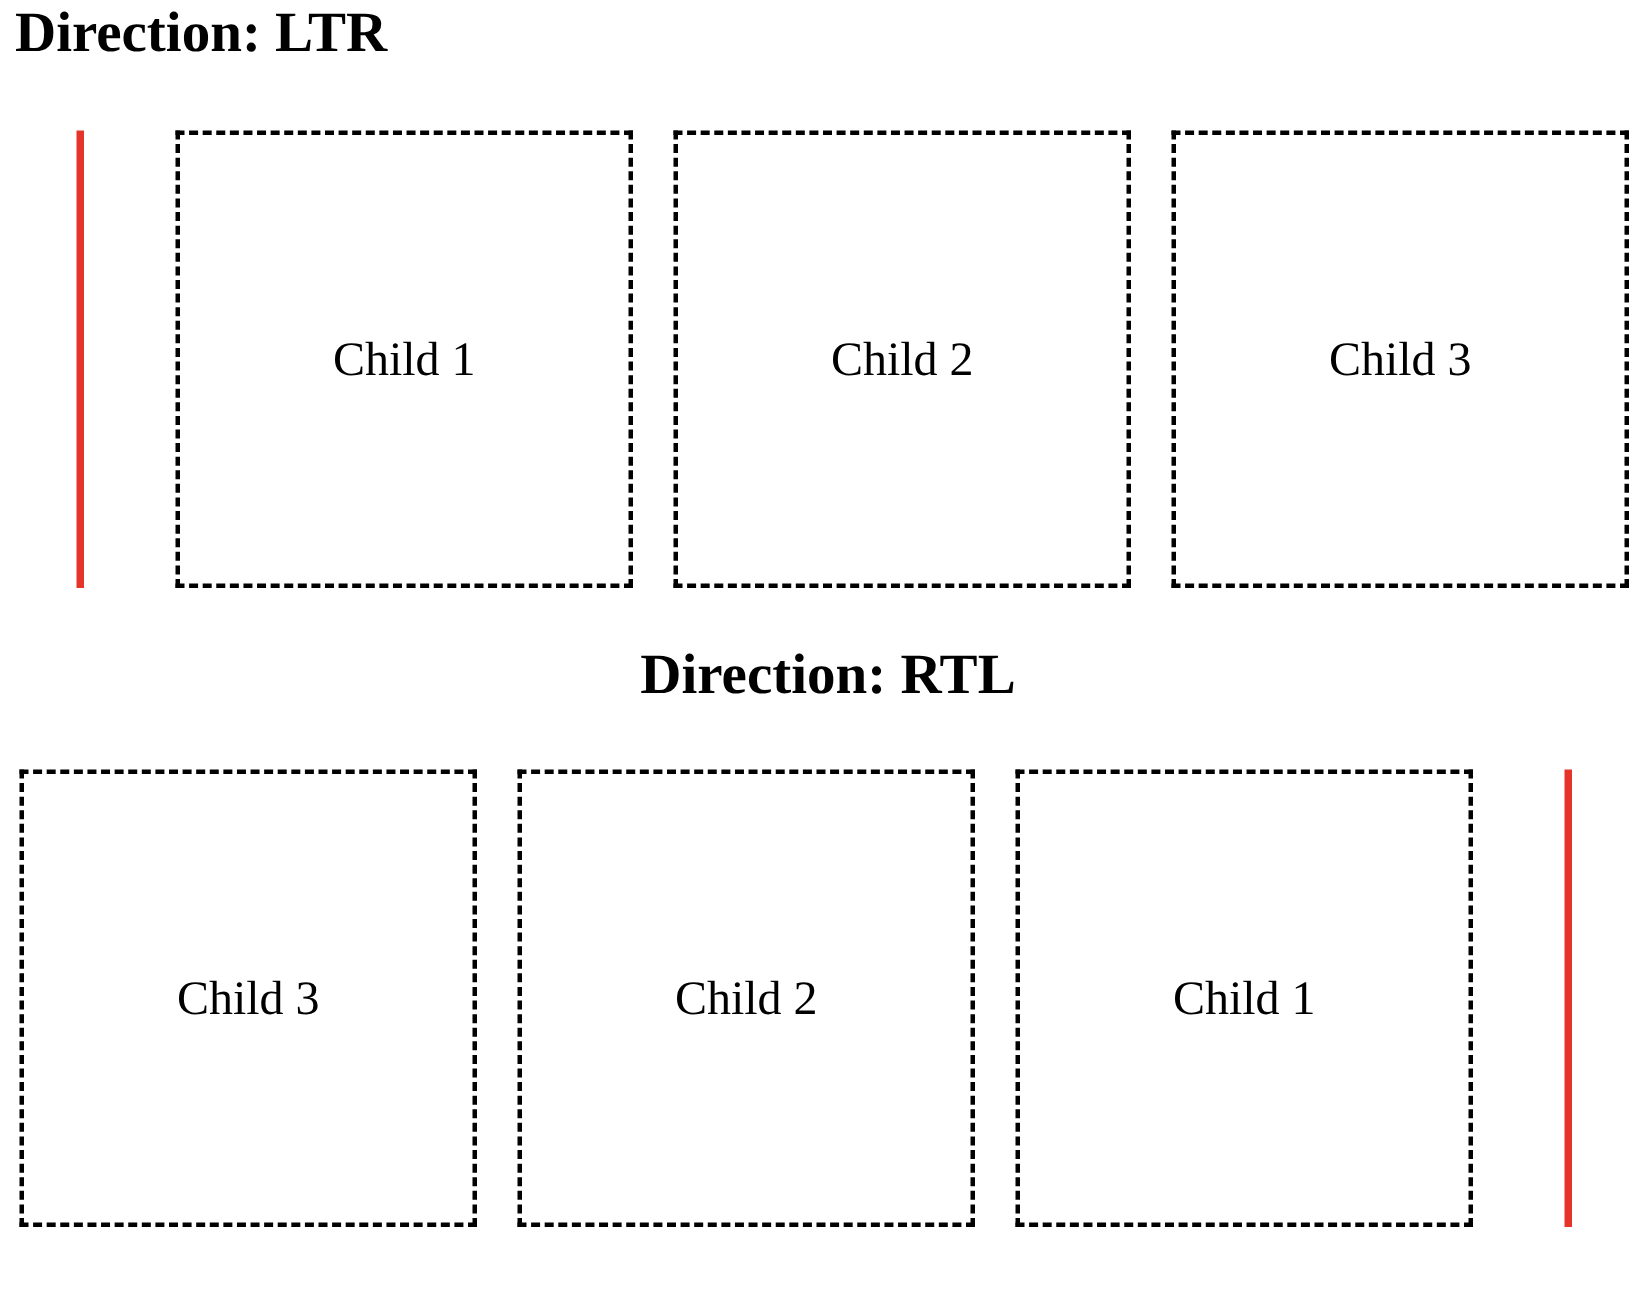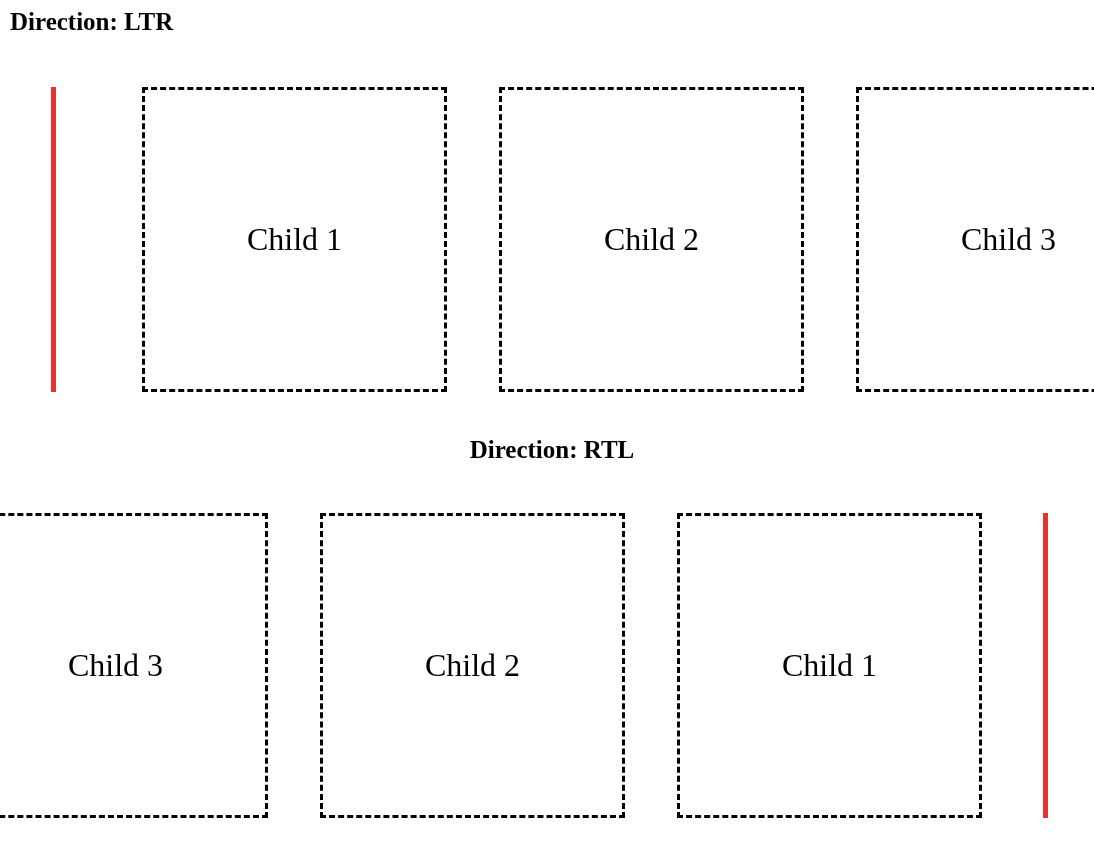--- a/index.html
+++ b/index.html
@@ -11,21 +11,21 @@
   }
   .page {
     width: 1094px;
     height: 860px;
     box-sizing: border-box;
     padding-top: 1px;
     overflow: hidden;
     background: #ffffff;
   }
   .section-heading {
-    font-size: 25px;
+    font-size: 38px;
     font-weight: bold;
     line-height: 42px;
     margin: 0 0 0 10px;
     white-space: nowrap;
   }
   .flex-row {
     display: flex;
     align-items: stretch;
     column-gap: 27px;
     height: 305px;
@@ -54,21 +54,20 @@
     box-sizing: border-box;
     width: 305px;
     height: 305px;
     flex: 0 0 305px;
     border: 3px dashed #000000;
     display: flex;
     align-items: center;
     justify-content: center;
     font-size: 32px;
     background: #ffffff;
-    margin-left: 25px;
   }
 </style>
 </head>
 <body>
 
 <div class="page">
 
   <h2 class="section-heading">Direction: LTR</h2>
 
   <div class="flex-row row-ltr">

